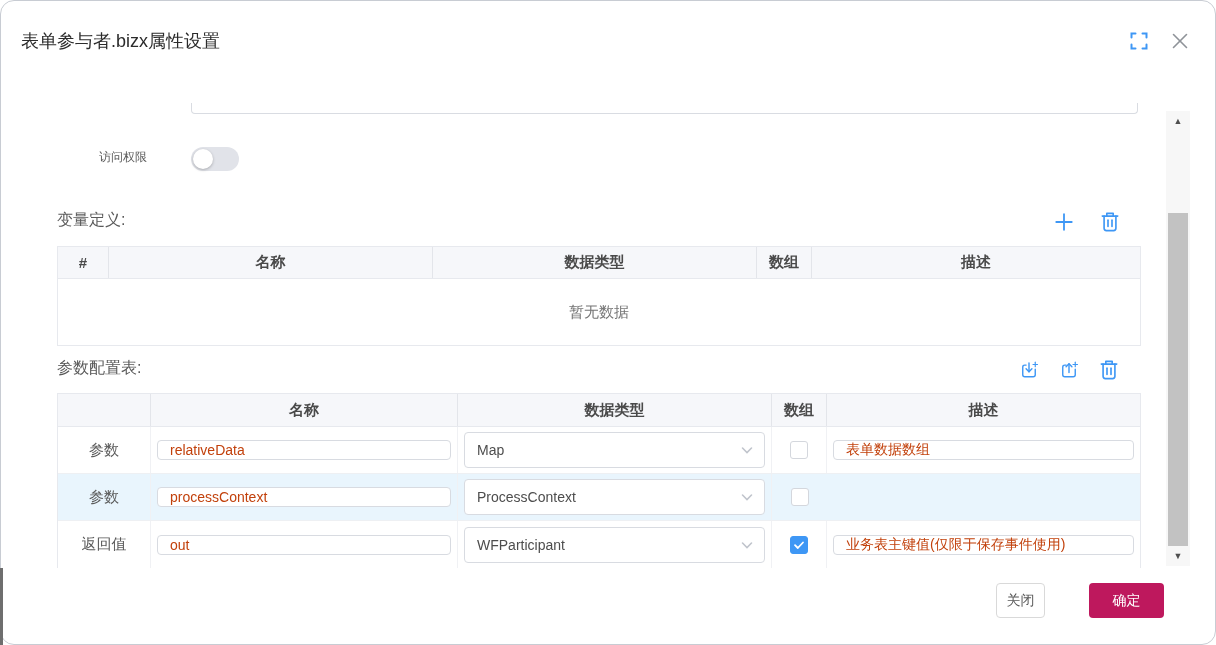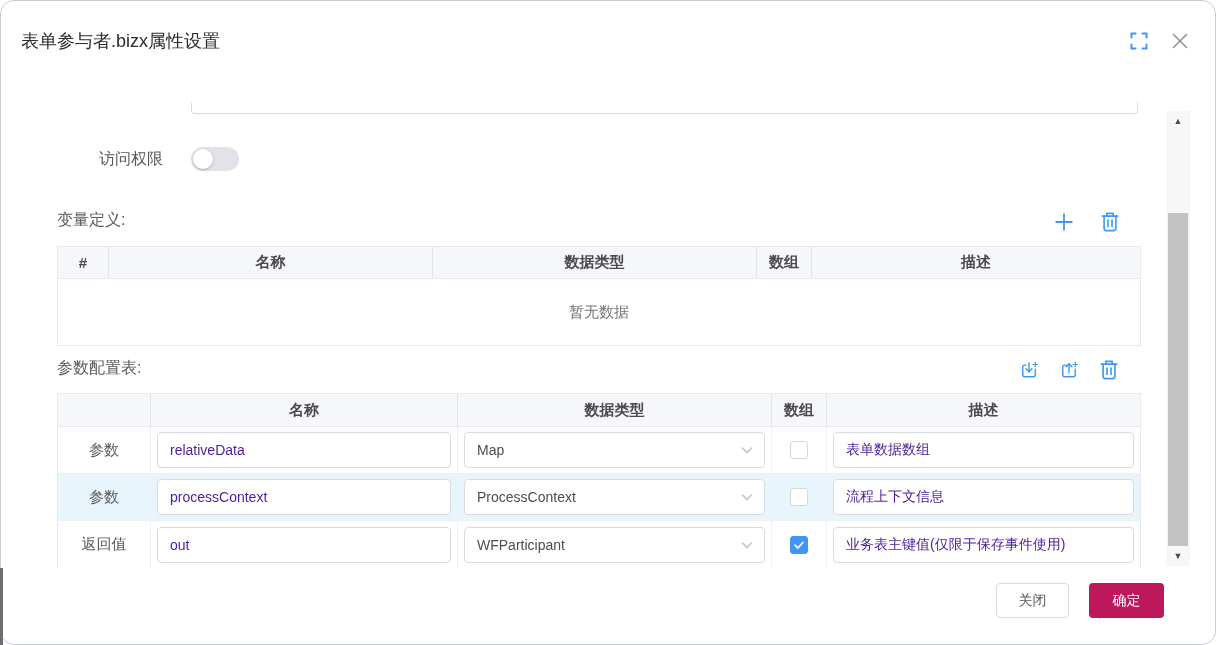--- a/index.html
+++ b/index.html
@@ -20,21 +20,21 @@
   .icon-btn { width:20px; height:20px; display:flex; align-items:center; justify-content:center; cursor:pointer; }
 
   
   .partial-input {
     left:190px; top:102px; width:947px; height:11px;
     border:1px solid #d9dce2; border-top:none;
     border-radius:0 0 4px 4px; background:#fff;
   }
 
   
-  .access-label { left:98px; top:148px; font-size:16px; color:#595959; }
+  .access-label { left:98px; top:148px; font-size:12px; color:#595959; }
   .toggle { left:190px; top:146px; width:48px; height:24px; border-radius:12px; background:#e1e3e9; cursor:pointer; }
   .toggle .knob { position:absolute; left:2px; top:2px; width:20px; height:20px; border-radius:50%; background:#fff; box-shadow:0 1px 3px rgba(0,0,0,.25); }
 
   .section-label { font-size:16px; color:#595959; }
 
   
   .thead { display:flex; background:#f6f7fa; border:1px solid #e7e9ee; }
   .th {
     display:flex; align-items:center; justify-content:center;
     font-size:15px; font-weight:bold; color:#4a4a4a;
@@ -46,22 +46,22 @@
   .trow { display:flex; height:47px; border-bottom:1px solid #eef0f3; background:#fff; }
   .trow:last-child { border-bottom:none; }
   .trow.highlighted { background:#e9f5fd; }
   .trow.highlighted .cell-input, .trow.highlighted .select-box, .trow.highlighted .cb { background:#fff; }
   .td { display:flex; align-items:center; height:100%; border-right:1px solid #f0f1f4; }
   .td:last-child { border-right:none; }
   .td.center { justify-content:center; }
   .kind-label { font-size:15px; color:#595959; }
 
   .cell-input {
-    flex:1; height:36px; margin:13px 6px; border:1px solid #d8dbe1; border-radius:4px;
-    background:#fff; padding:0 12px; font-size:14px; color:#4c1d95;
+    flex:1; height:20px; margin:13px 6px; border:1px solid #d8dbe1; border-radius:4px;
+    background:#fff; padding:0 12px; font-size:14px; color:#c2410c;
     font-family:"Liberation Sans","DejaVu Sans",sans-serif; outline:none;
   }
   .select-box {
     flex:1; height:36px; margin:0 6px; border:1px solid #d8dbe1; border-radius:4px;
     background:#fff; padding:0 10px 0 12px; font-size:14px; color:#4d4d4d;
     display:flex; align-items:center; justify-content:space-between; cursor:pointer;
   }
   .cb { width:18px; height:18px; border:1px solid #d4d7dd; border-radius:3px; background:#fff; display:flex; align-items:center; justify-content:center; cursor:pointer; }
   .cb svg { display:none; }
   .cb.checked { background:#3e97f5; border-color:#3e97f5; }
@@ -73,21 +73,21 @@
   
   .sb-track { left:1165px; top:110px; width:24px; height:455px; background:#f7f7f7; }
   .sb-thumb { position:absolute; left:2px; top:102px; width:20px; height:333px; background:#c2c2c2; cursor:pointer; }
   .sb-arrow { position:absolute; left:0; width:24px; height:20px; display:flex; align-items:center; justify-content:center; color:#4f4f4f; font-size:9px; cursor:pointer; }
 
   
   .btn {
     height:35px; border-radius:4px; font-size:14px; display:flex; align-items:center; justify-content:center;
     cursor:pointer; border:1px solid transparent;
   }
-  .btn-close { left:995px; top:582px; width:73px; background:#fff; border-color:#d9d9d9; color:#595959; }
+  .btn-close { left:995px; top:582px; width:49px; background:#fff; border-color:#d9d9d9; color:#595959; }
   .btn-ok { left:1088px; top:582px; width:75px; background:#be185d; color:#fff; }
 
   
   .edge-artifact { left:0; top:568px; width:3px; height:77px; background:#6e6e6e; }
 </style>
 </head>
 <body>
 
 <div class="modal">
 
@@ -224,23 +224,20 @@
           <svg width="14" height="14" viewBox="0 0 14 14" fill="none" stroke="#c0c4cc" stroke-width="1.6" stroke-linecap="round">
               <path d="M2.5 5 L7 9.5 L11.5 5"></path>
             </svg>
         </div>
       </div>
       <div class="td center" style="width:55px;">
         <span class="cb">
           
         </span>
       </div>
-      <div class="td" style="width:313px;">
-        <input class="cell-input" value="流程上下文信息" style="">
-      </div>
     </div>
 
     <div class="trow">
       <div class="td center" style="width:93px;">
           <span class="kind-label">返回值</span>
         </div>
       <div class="td" style="width:307px;">
         <input class="cell-input" value="out" style="">
       </div>
       <div class="td" style="width:314px;">

